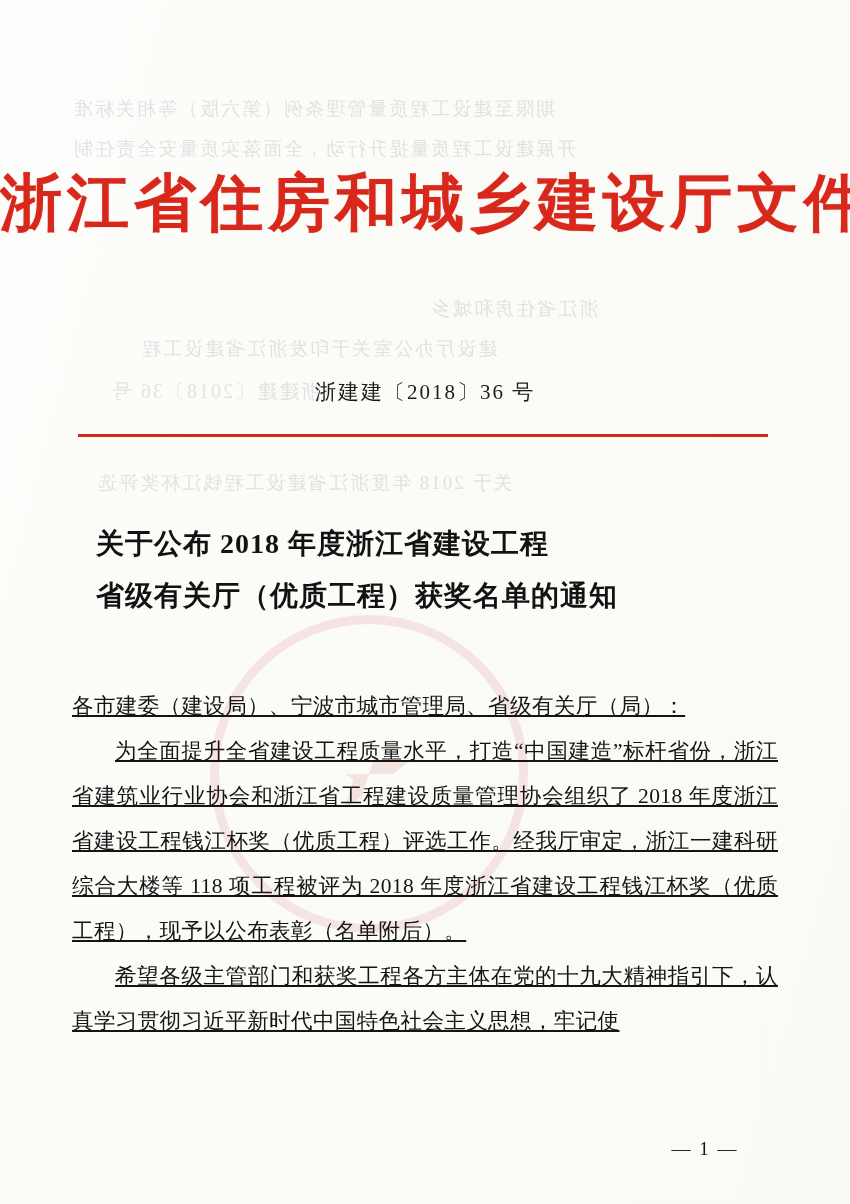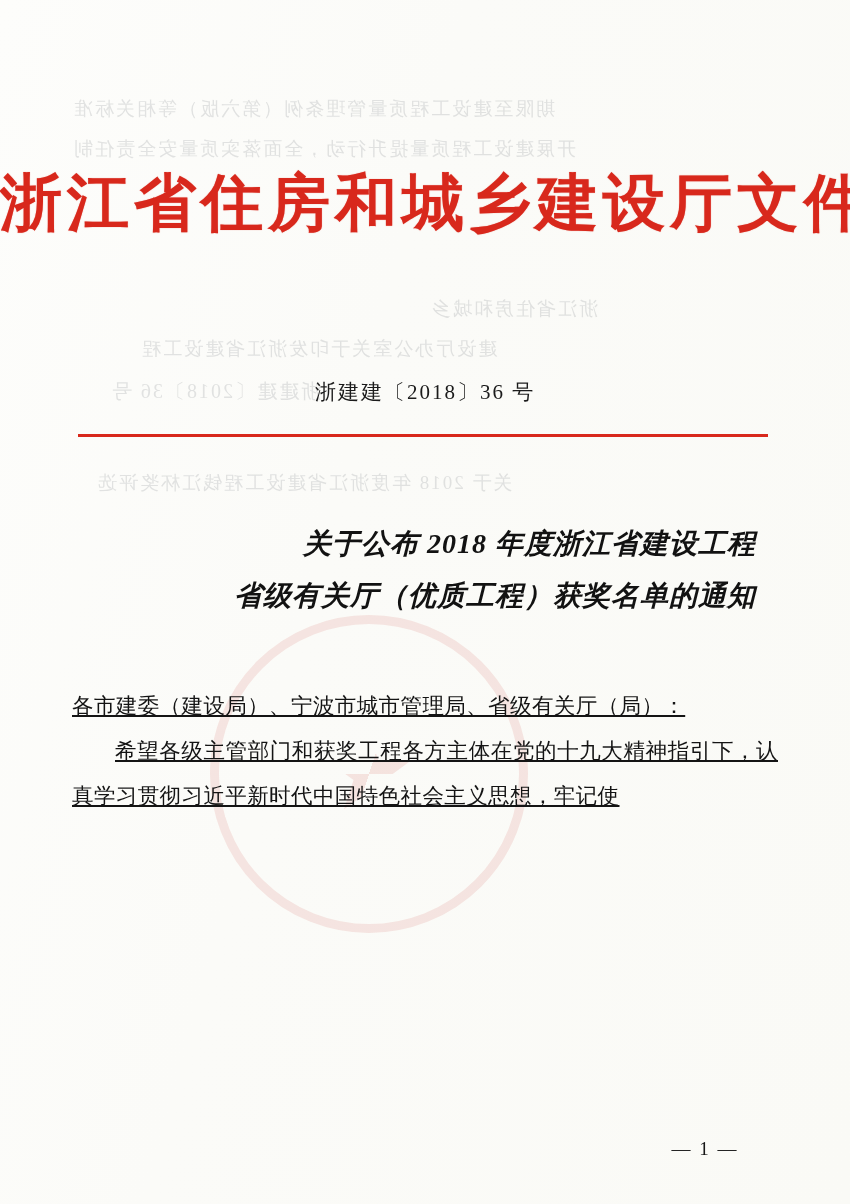--- a/index.html
+++ b/index.html
@@ -99,27 +99,26 @@
     height: 3px;
     background: #d8281c;
   }
 
   
   .doc-title {
     position: absolute;
     left: 96px;
     width: 660px;
     top: 518px;
-    text-align: right;
+    text-align: left;
     font-size: 28px;
     font-weight: bold;
     line-height: 1.85;
     letter-spacing: 1px;
     color: #121212;
-    font-style: italic;
   }
   .doc-title .ln { display: block; }
 
   
   .body-text {
     position: absolute;
     left: 72px;
     width: 706px;
     top: 684px;
     font-size: 21.5px;
@@ -171,19 +170,20 @@
 
     <div class="red-rule"></div>
 
     <div class="doc-title">
       <span class="ln">关于公布 2018 年度浙江省建设工程</span>
       <span class="ln">省级有关厅（优质工程）获奖名单的通知</span>
     </div>
 
     <div class="body-text">
       <p>各市建委（建设局）、宁波市城市管理局、省级有关厅（局）：</p>
+      <p class="indent">为全面提升全省建设工程质量水平，打造“中国建造”标杆省份，浙江省建筑业行业协会和浙江省工程建设质量管理协会组织了 2018 年度浙江省建设工程钱江杯奖（优质工程）评选工作。经我厅审定，浙江一建科研综合大楼等 118 项工程被评为 2018 年度浙江省建设工程钱江杯奖（优质工程），现予以公布表彰（名单附后）。</p>
       <p class="indent">希望各级主管部门和获奖工程各方主体在党的十九大精神指引下，认真学习贯彻习近平新时代中国特色社会主义思想，牢记使</p>
     </div>
 
     <div class="page-number">— 1 —</div>
 
   </div>
 </div>
 
 </body></html>

